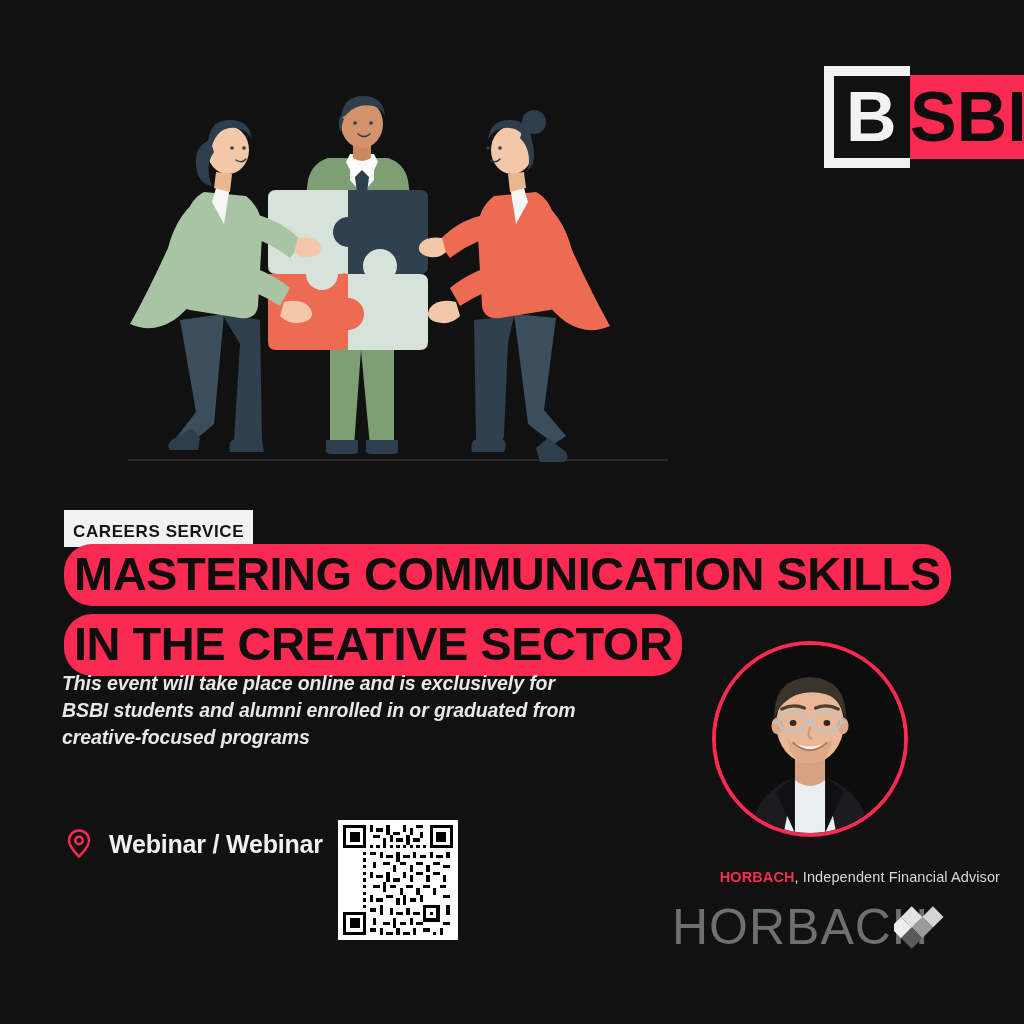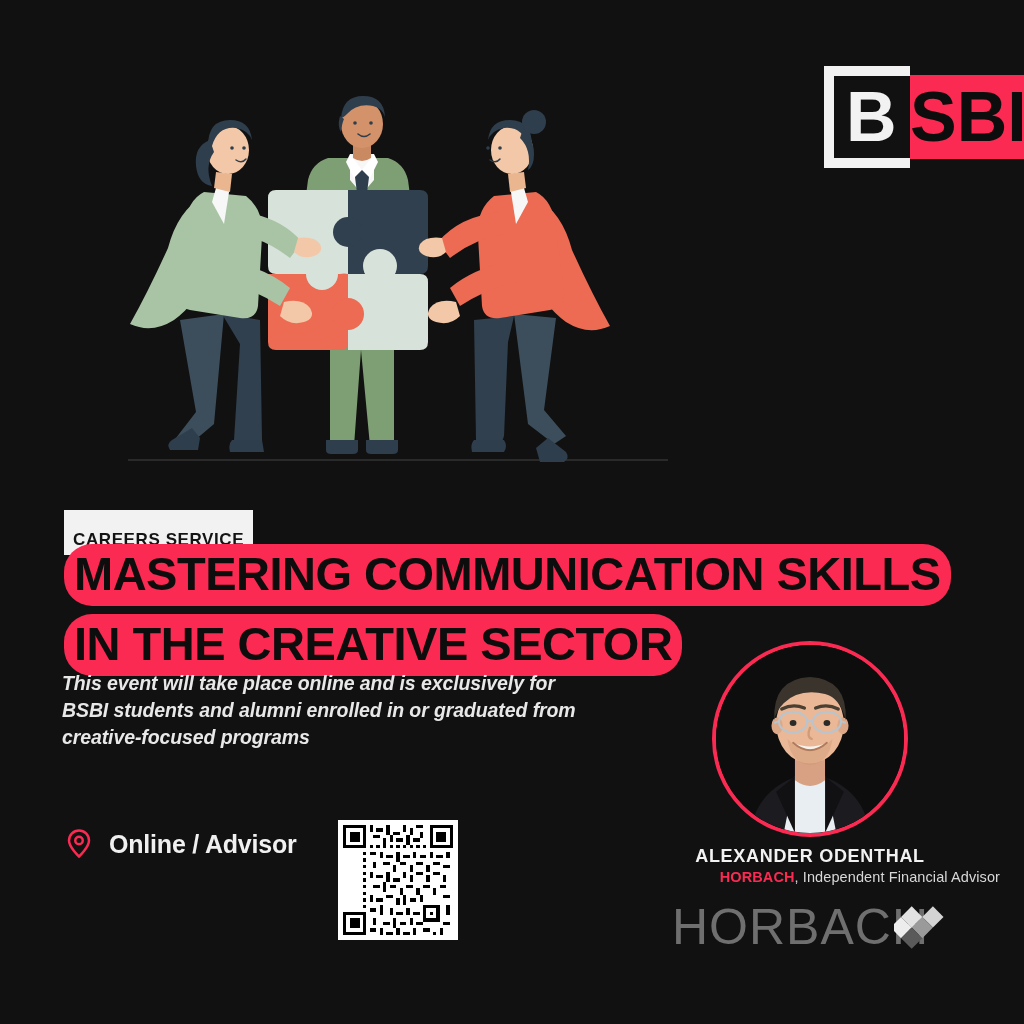--- a/index.html
+++ b/index.html
@@ -19,21 +19,21 @@
 
   
   #illustration{position:absolute;left:118px;top:88px;width:560px;height:390px;}
   #illustration svg{display:block;width:100%;height:100%;}
 
   
   #careers-badge{
     position:absolute;left:64px;top:510px;
     background:#f2f2f2;color:#141414;
     font-size:17px;font-weight:bold;letter-spacing:0.6px;
-    padding:20px 9px 5px 9px;display:inline-block;
+    padding:12px 9px 5px 9px;display:inline-block;
   }
 
   
   #title-wrap{position:absolute;left:64px;top:544px;width:900px;}
   .title-line{
     display:inline-block;background:var(--accent);color:#0d0d0d;
     font-size:47px;font-weight:bold;letter-spacing:-0.5px;
     line-height:48px;padding:6px 10px 8px 10px;
     white-space:nowrap;
     border-radius:28px;
@@ -242,21 +242,21 @@
 
 
 
     <div class="detail-row">
       <span class="detail-icon">
         <svg viewBox="0 0 24 24" fill="none" stroke="#FA2A52" stroke-width="2" stroke-linecap="round">
           <path d="M12 22 C12 22 20 14.5 20 9.2 A8 8 0 0 0 4 9.2 C4 14.5 12 22 12 22 Z"></path>
           <circle cx="12" cy="9.2" r="3"></circle>
         </svg>
       </span>
-      <span class="detail-text">Online / Advisor</span>
+      <span class="detail-text">Webinar / Webinar</span>
     </div>
   </div>
 
   <div id="qr">
     <svg viewBox="0 0 33 33" shape-rendering="crispEdges" xmlns="http://www.w3.org/2000/svg">
       <rect width="33" height="33" fill="#ffffff"></rect>
       <g fill="#000000">
 
         <rect x="0" y="0" width="7" height="1"></rect>
           <rect x="0" y="6" width="7" height="1"></rect>
@@ -424,21 +424,20 @@
 
       <path d="M50 44 q-2 5 1 6" stroke="#cf9b79" stroke-width="1.2" fill="none" stroke-linecap="round"></path>
 
       <path d="M41 52 q9 7 18 0 q-9 4 -18 0 z" fill="#f6f2ec"></path>
       <path d="M41 52 q9 8 18 0" stroke="#b07b5c" stroke-width="1" fill="none" stroke-linecap="round"></path>
 
       <path d="M38 50 q12 13 24 0 q-2 13 -12 14 q-10 -1 -12 -14 z" fill="#c9926f" opacity="0.35"></path>
     </svg>
   </div>
 
-  <div id="speaker-name">ALEXANDER ODENTHAL</div>
   <div id="speaker-role"><span class="brand">HORBACH</span><span>, Independent Financial Advisor</span></div>
 
   <div id="horbach">
     <div id="horbach-text">HORBACH</div>
     <div id="horbach-mark">
       <svg viewBox="0 0 58 58" xmlns="http://www.w3.org/2000/svg">
         <g transform="translate(29,29)">
           <rect x="-9" y="-23" width="15" height="15" transform="rotate(45)" fill="#d4d4d4"></rect>
           <rect x="-9" y="-8" width="15" height="15" transform="rotate(45)" fill="#9a9a9a"></rect>
           <rect x="-24" y="-8" width="15" height="15" transform="rotate(45)" fill="#e2e2e2"></rect>

